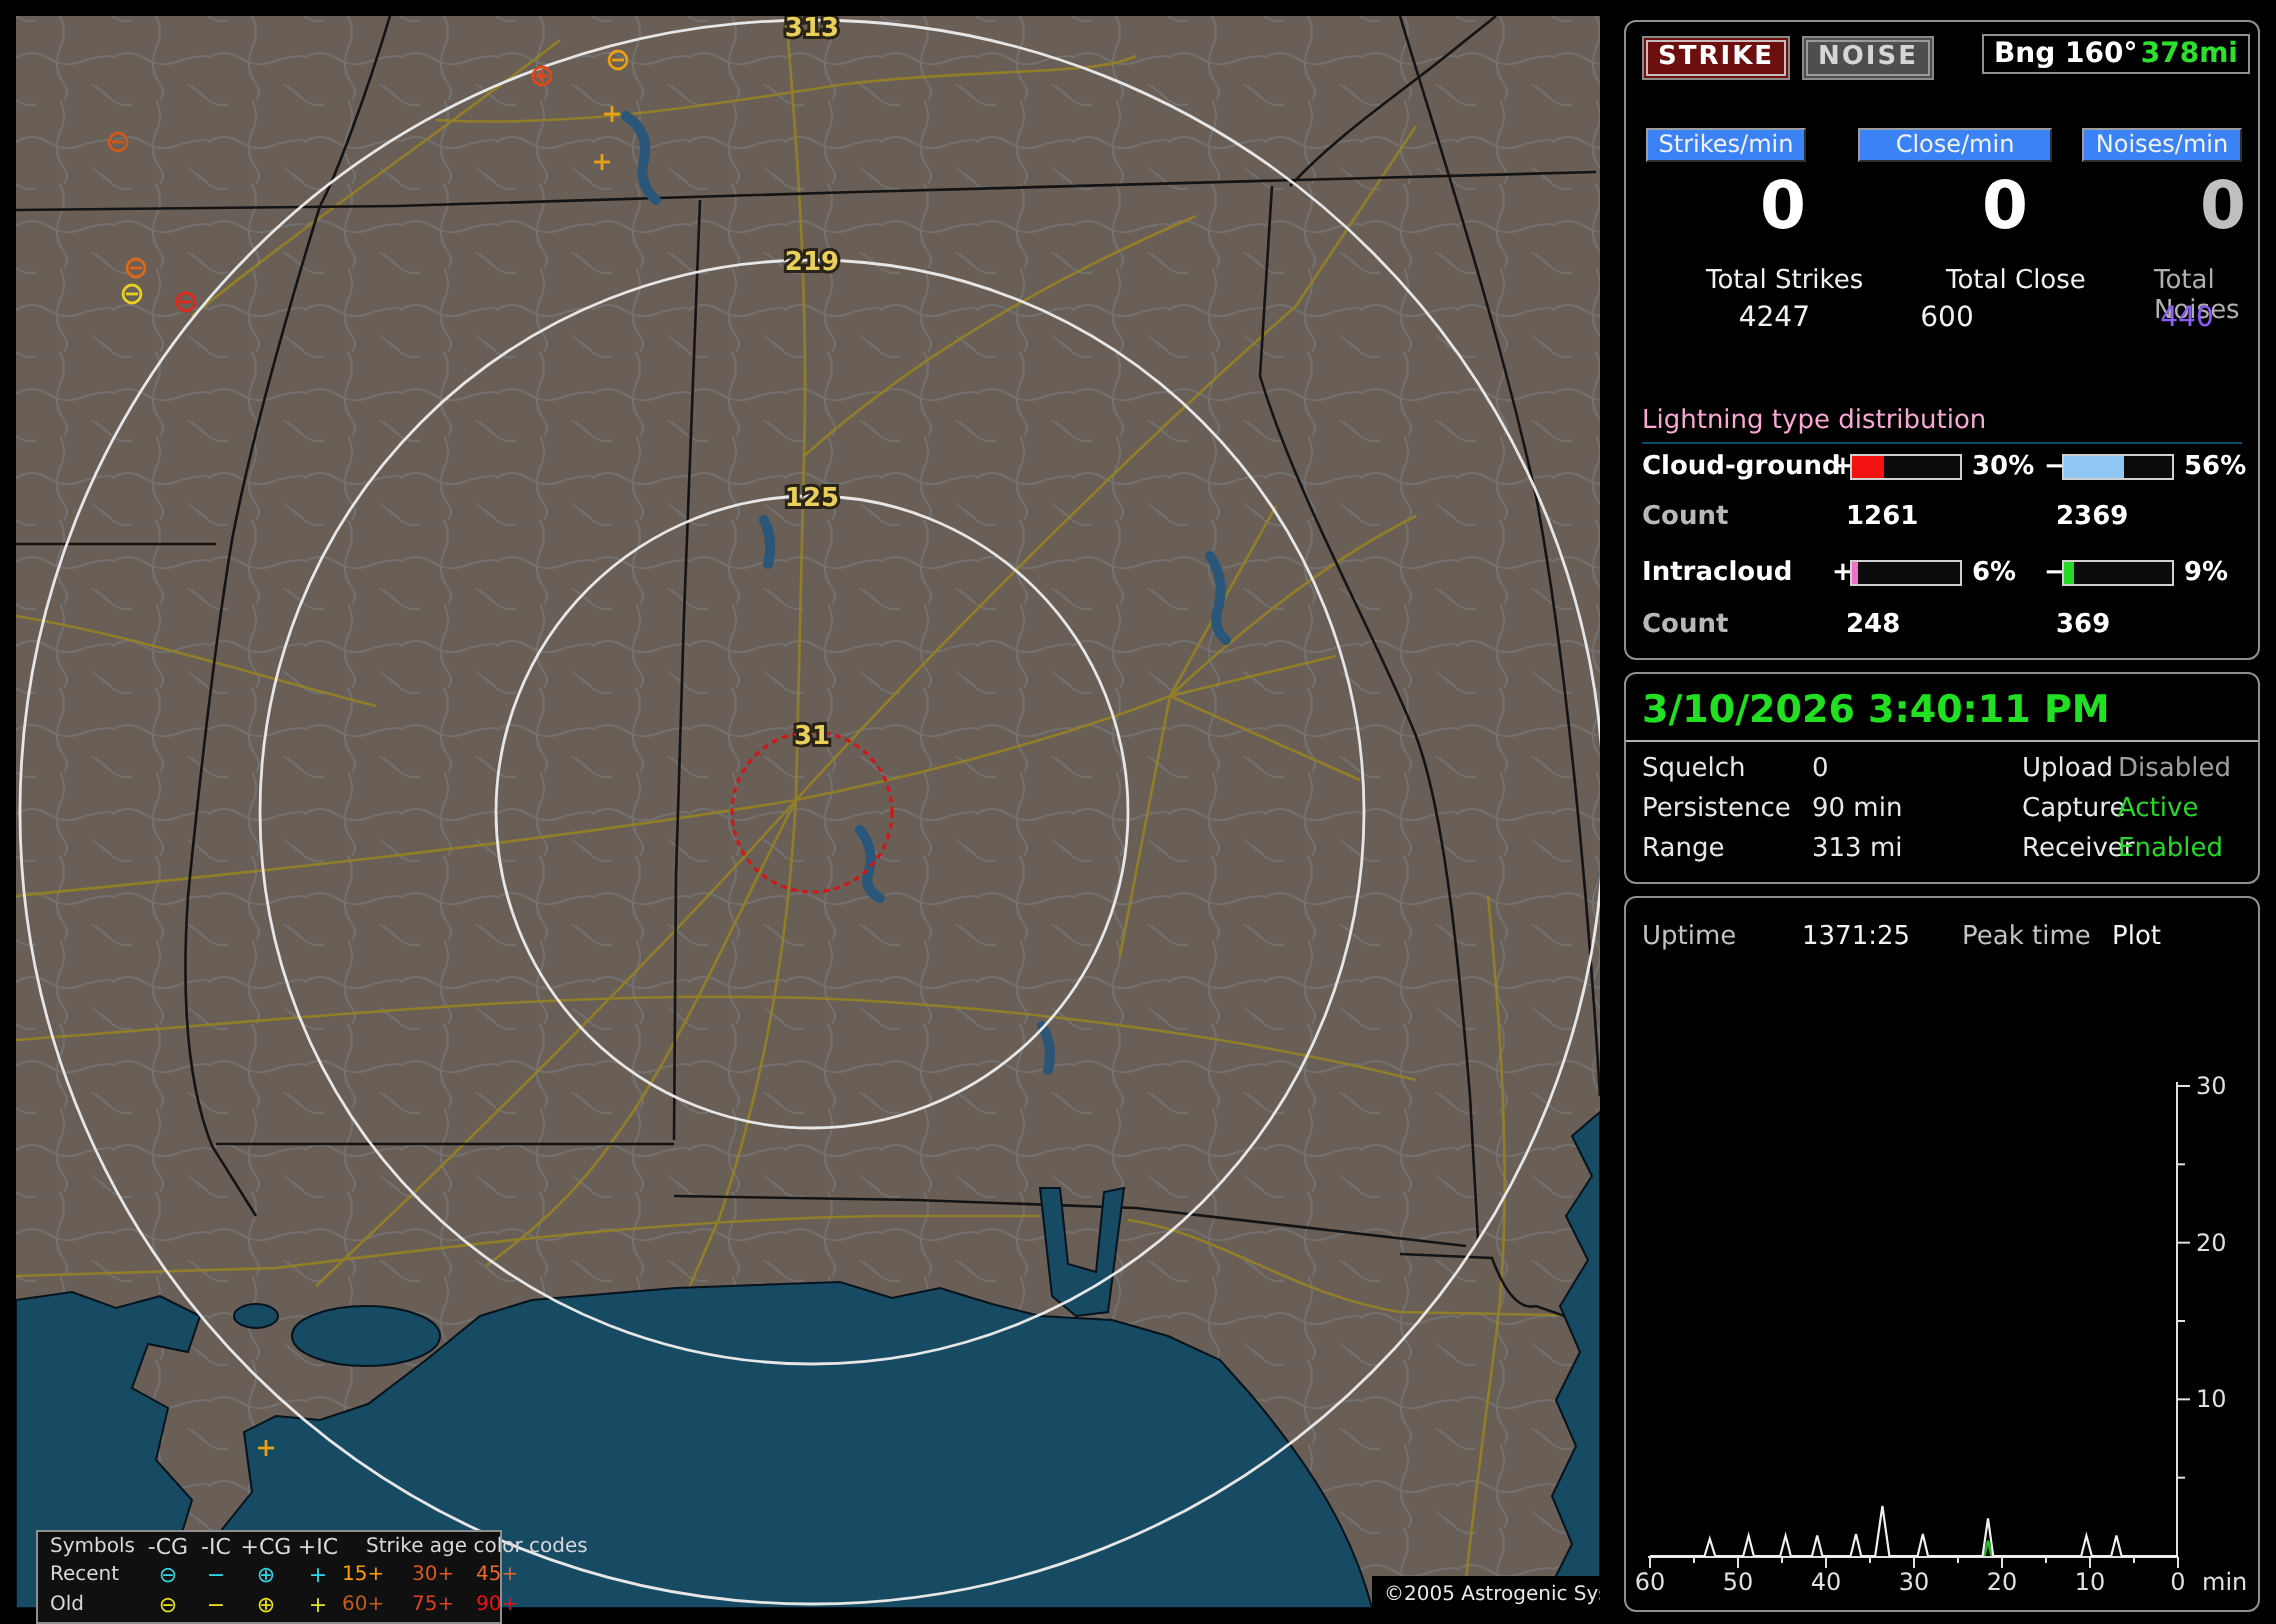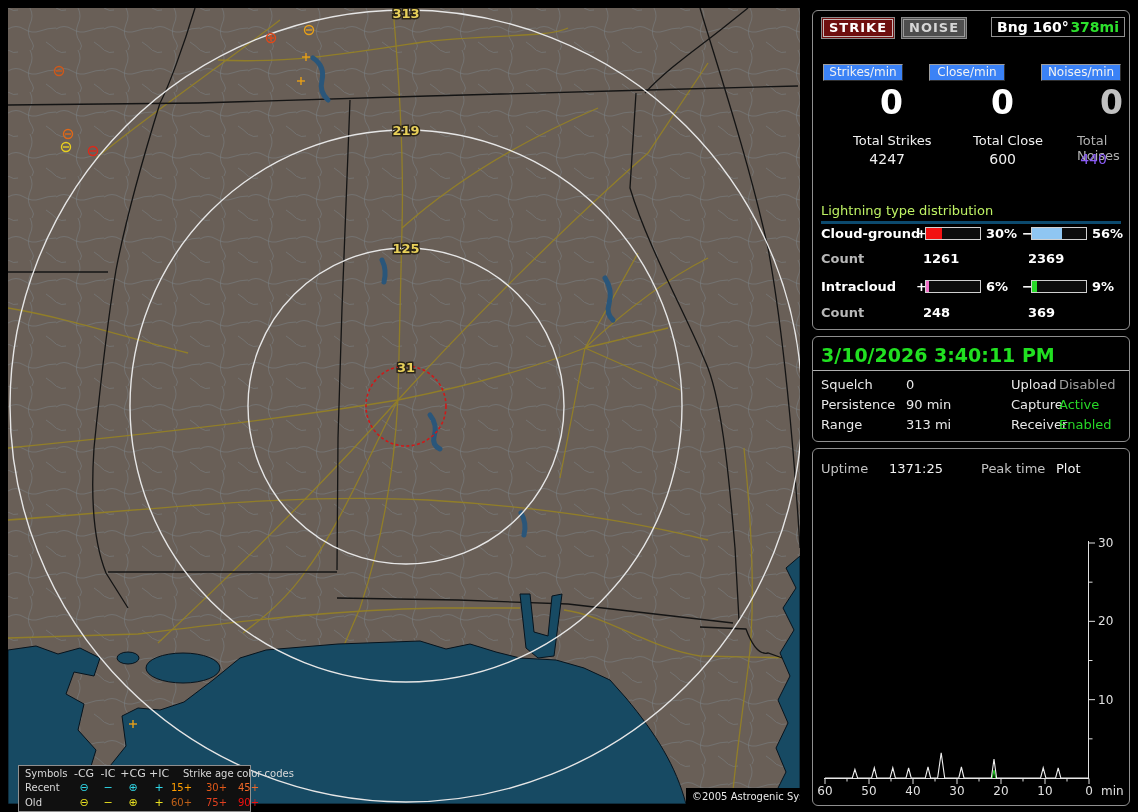--- a/index.html
+++ b/index.html
@@ -38,43 +38,43 @@
   #bng-box .bl{color:#fff;font-weight:bold;font-size:14px;}
   #bng-box .bv{font-weight:bold;font-size:14px;}
 
   .cnt-btn{position:absolute;top:53px;height:17px;background:#3b82f6;border:1px solid #9e9e9e;
     border-bottom-color:#2e2e2e;border-right-color:#2e2e2e;box-sizing:border-box;color:#f2f2f2;
     font-size:12px;text-align:center;line-height:15px;}
   .bigzero{position:absolute;top:74px;font-size:33px;font-weight:bold;text-align:right;line-height:36px;}
   .tot-label{position:absolute;top:122px;font-size:13px;margin-left:29px;}
   .tot-value{position:absolute;top:140px;font-size:14px;text-align:right;}
 
-  #dist-title{position:absolute;left:8px;right:8px;top:192px;font-size:13px;color:#bef264;
-    border-bottom:3px solid #0c4a6e;padding-bottom:3px;}
+  #dist-title{position:absolute;left:8px;right:8px;top:192px;font-size:13px;color:#f9a8d4;
+    border-bottom:1px solid #0c4a6e;padding-bottom:3px;}
   .dist-row{position:absolute;left:8px;right:8px;height:14px;font-size:13px;font-weight:bold;color:#fff;}
   .dist-row .lbl{position:absolute;left:0;top:0;}
   .dist-row .sign{position:absolute;top:0;}
   .bar{position:absolute;top:1px;width:54px;height:11px;border:1px solid #d0d0d0;background:#0c0c0c;}
   .bar .fill{height:100%;}
   .pct{position:absolute;top:0;}
   .cnt-row{position:absolute;left:8px;font-size:13px;font-weight:bold;}
   .cnt-row .cl{color:#b8b8b8;}
   .cnt-row .cv{position:absolute;top:0;color:#fff;}
 
   #date-row{position:absolute;left:0;right:0;top:0;padding:7px 8px 4px 8px;
     border-bottom:1px solid #b0b0b0;font-size:19px;font-weight:bold;color:#21e021;}
   .srow{position:absolute;left:0;right:0;height:18px;font-size:13px;}
   .srow .f1{position:absolute;left:8px;}
   .srow .f2{position:absolute;left:93px;}
   .srow .f3{position:absolute;left:198px;}
   .srow .f4{position:absolute;left:246px;}
 
   .crow{position:absolute;left:0;right:0;height:18px;font-size:13px;}
   .crow .g1{position:absolute;left:8px;color:#c2c2c2;}
-  .crow .g2{position:absolute;left:76px;color:#f2f2f2;}
+  .crow .g2{position:absolute;left:88px;color:#f2f2f2;}
   .crow .g3{position:absolute;left:168px;color:#c2c2c2;}
   .crow .g3v{position:absolute;left:168px;color:#f2f2f2;}
   .crow .g4{position:absolute;left:243px;color:#f2f2f2;}
 
   #trend-svg{position:absolute;left:0;top:0;}
   text{font-family:"DejaVu Sans",sans-serif;}
 </style>
 </head>
 <body>
 
@@ -229,32 +229,32 @@
       <span class="btn-outer gray">
         <span class="btn-inner">NOISE</span>
       </span>
     </div>
     <div id="bng-box" class="abs">
       <span class="bl">Bng 160°</span>
       <span class="bv" style="color: rgb(45, 224, 45);">378mi</span>
     </div>
 
     <div class="cnt-btn" style="left:10px;width:80px;">Strikes/min</div>
-    <div class="cnt-btn" style="left:116px;width:76px;">Close/min</div>
+    <div class="cnt-btn" style="left:116px;width:97px;">Close/min</div>
     <div class="cnt-btn" style="left:228px;width:80px;">Noises/min</div>
 
     <div class="bigzero" style="left: 8px; width: 82px; color: rgb(255, 255, 255);">0</div>
     <div class="bigzero" style="left: 116px; width: 85px; color: rgb(255, 255, 255);">0</div>
     <div class="bigzero" style="left: 226px; width: 84px; color: rgb(192, 192, 192);">0</div>
 
     <div class="tot-label" style="left: 11px; color: rgb(240, 240, 240);">Total Strikes</div>
     <div class="tot-label" style="left: 131px; color: rgb(240, 240, 240);">Total Close</div>
     <div class="tot-label" style="left: 235px; color: rgb(176, 176, 176);">Total Noises</div>
     <div class="tot-value" style="left: 8px; width: 84px; color: rgb(240, 240, 240);">4247</div>
-    <div class="tot-value" style="left: 118px; width: 85px; color: rgb(240, 240, 240);">600</div>
+    <div class="tot-value" style="left: 118px; width: 85px; color: rgb(240, 240, 240); text-align: center;">600</div>
     <div class="tot-value" style="left: 238px; width: 85px; color: #8b5cf6; text-align: center;">440</div>
 
     <div id="dist-title">Lightning type distribution</div>
 
     <div class="dist-row" style="top:215px;">
       <span class="lbl">Cloud-ground</span>
       <span class="sign" style="left:95px;">+</span>
       <div class="bar" style="left:104px;">
         <div class="fill" style="background-color: rgb(242, 18, 18); width: 30%;"></div>
       </div>

